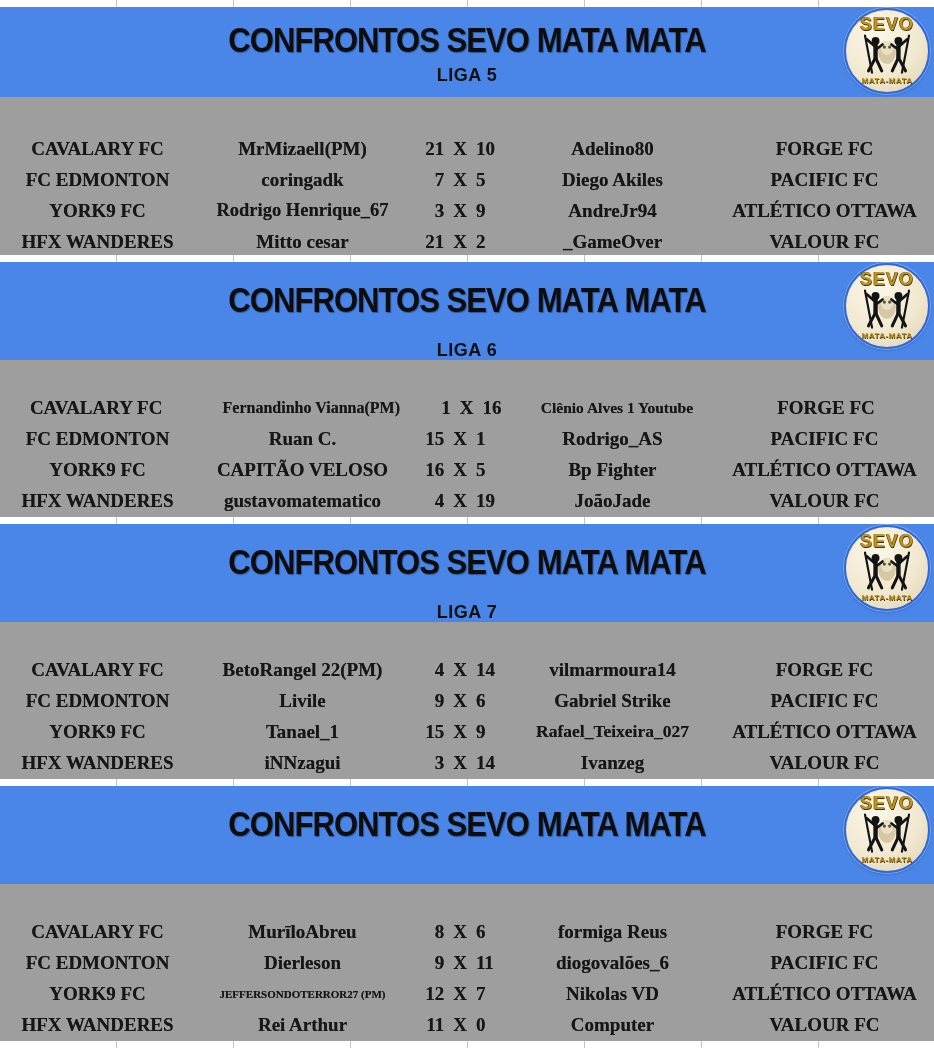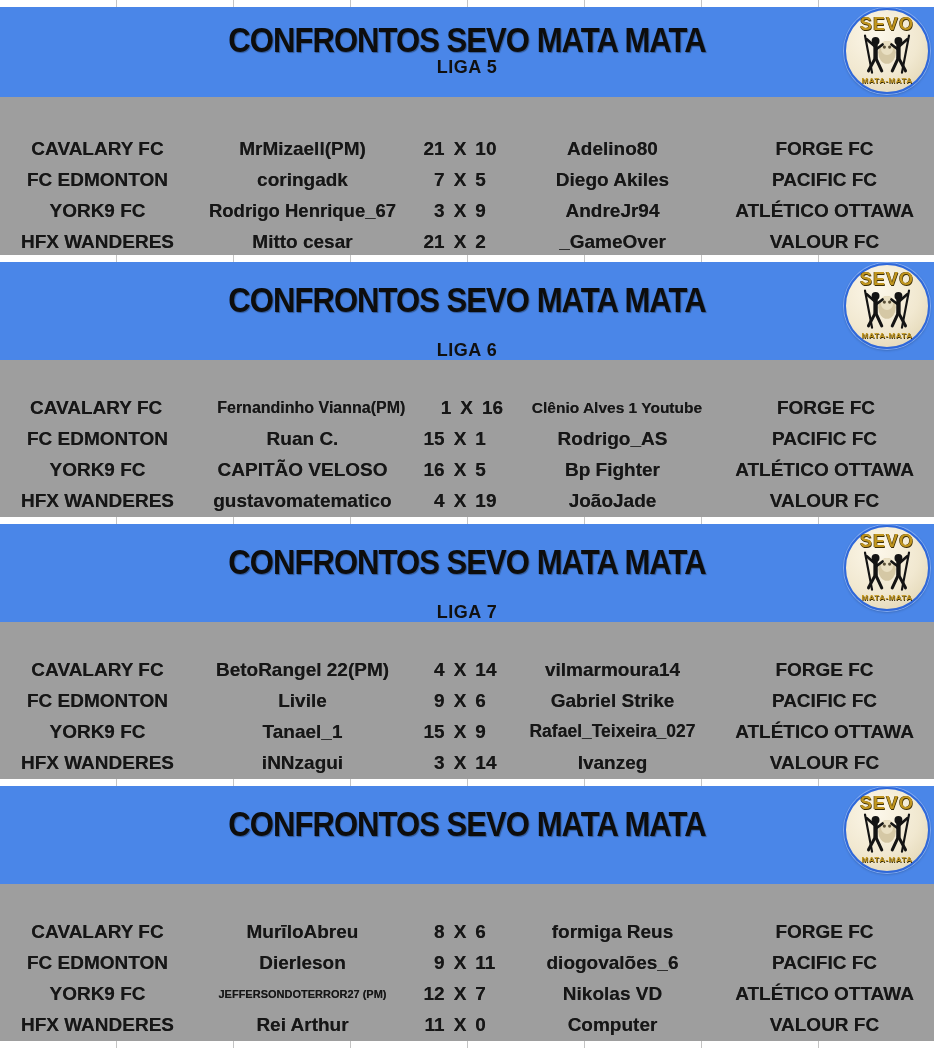--- a/index.html
+++ b/index.html
@@ -46,21 +46,21 @@
   .league-label{
     margin-top:24px;
     font-size:18px;
     font-weight:700;
     letter-spacing:0.5px;
     color:#101010;
   }
   
   .league-section:first-of-type .banner{height:90px;}
   .league-section:first-of-type .banner-title{padding-top:12px;}
-  .league-section:first-of-type .league-label{margin-top:0;}
+  .league-section:first-of-type .league-label{margin-top:8px;}
 
   
   .logo{
     position:absolute;
     top:1px; right:4px;
     width:86px; height:86px;
     border-radius:50%;
     background:radial-gradient(circle at 38% 30%, #fcf7ea 0%, #f1e8d0 55%, #ddd0ab 100%);
     border:2px solid #2f68da;
     box-shadow:0 0 0 1px #7fa9f2, 0 1px 3px rgba(0,0,0,0.35);
@@ -94,21 +94,21 @@
   .matches-table{
     height:157px;
     background:var(--gray);
     padding-top:32px;
   }
   .league-section:first-of-type .matches-table{height:158px;padding-top:36px;}
   .match-row{
     display:flex;
     align-items:center;
     height:31px;
-    font-family:Liberation Sans, sans-serif;
+    font-family:Liberation Serif, serif;
     font-weight:bold;
     font-size:19px;
     color:var(--ink);
     text-shadow:0 0 0.6px rgba(0,0,0,0.55);
   }
   .cell{
     text-align:center;
     white-space:nowrap;
     overflow:hidden;
   }

